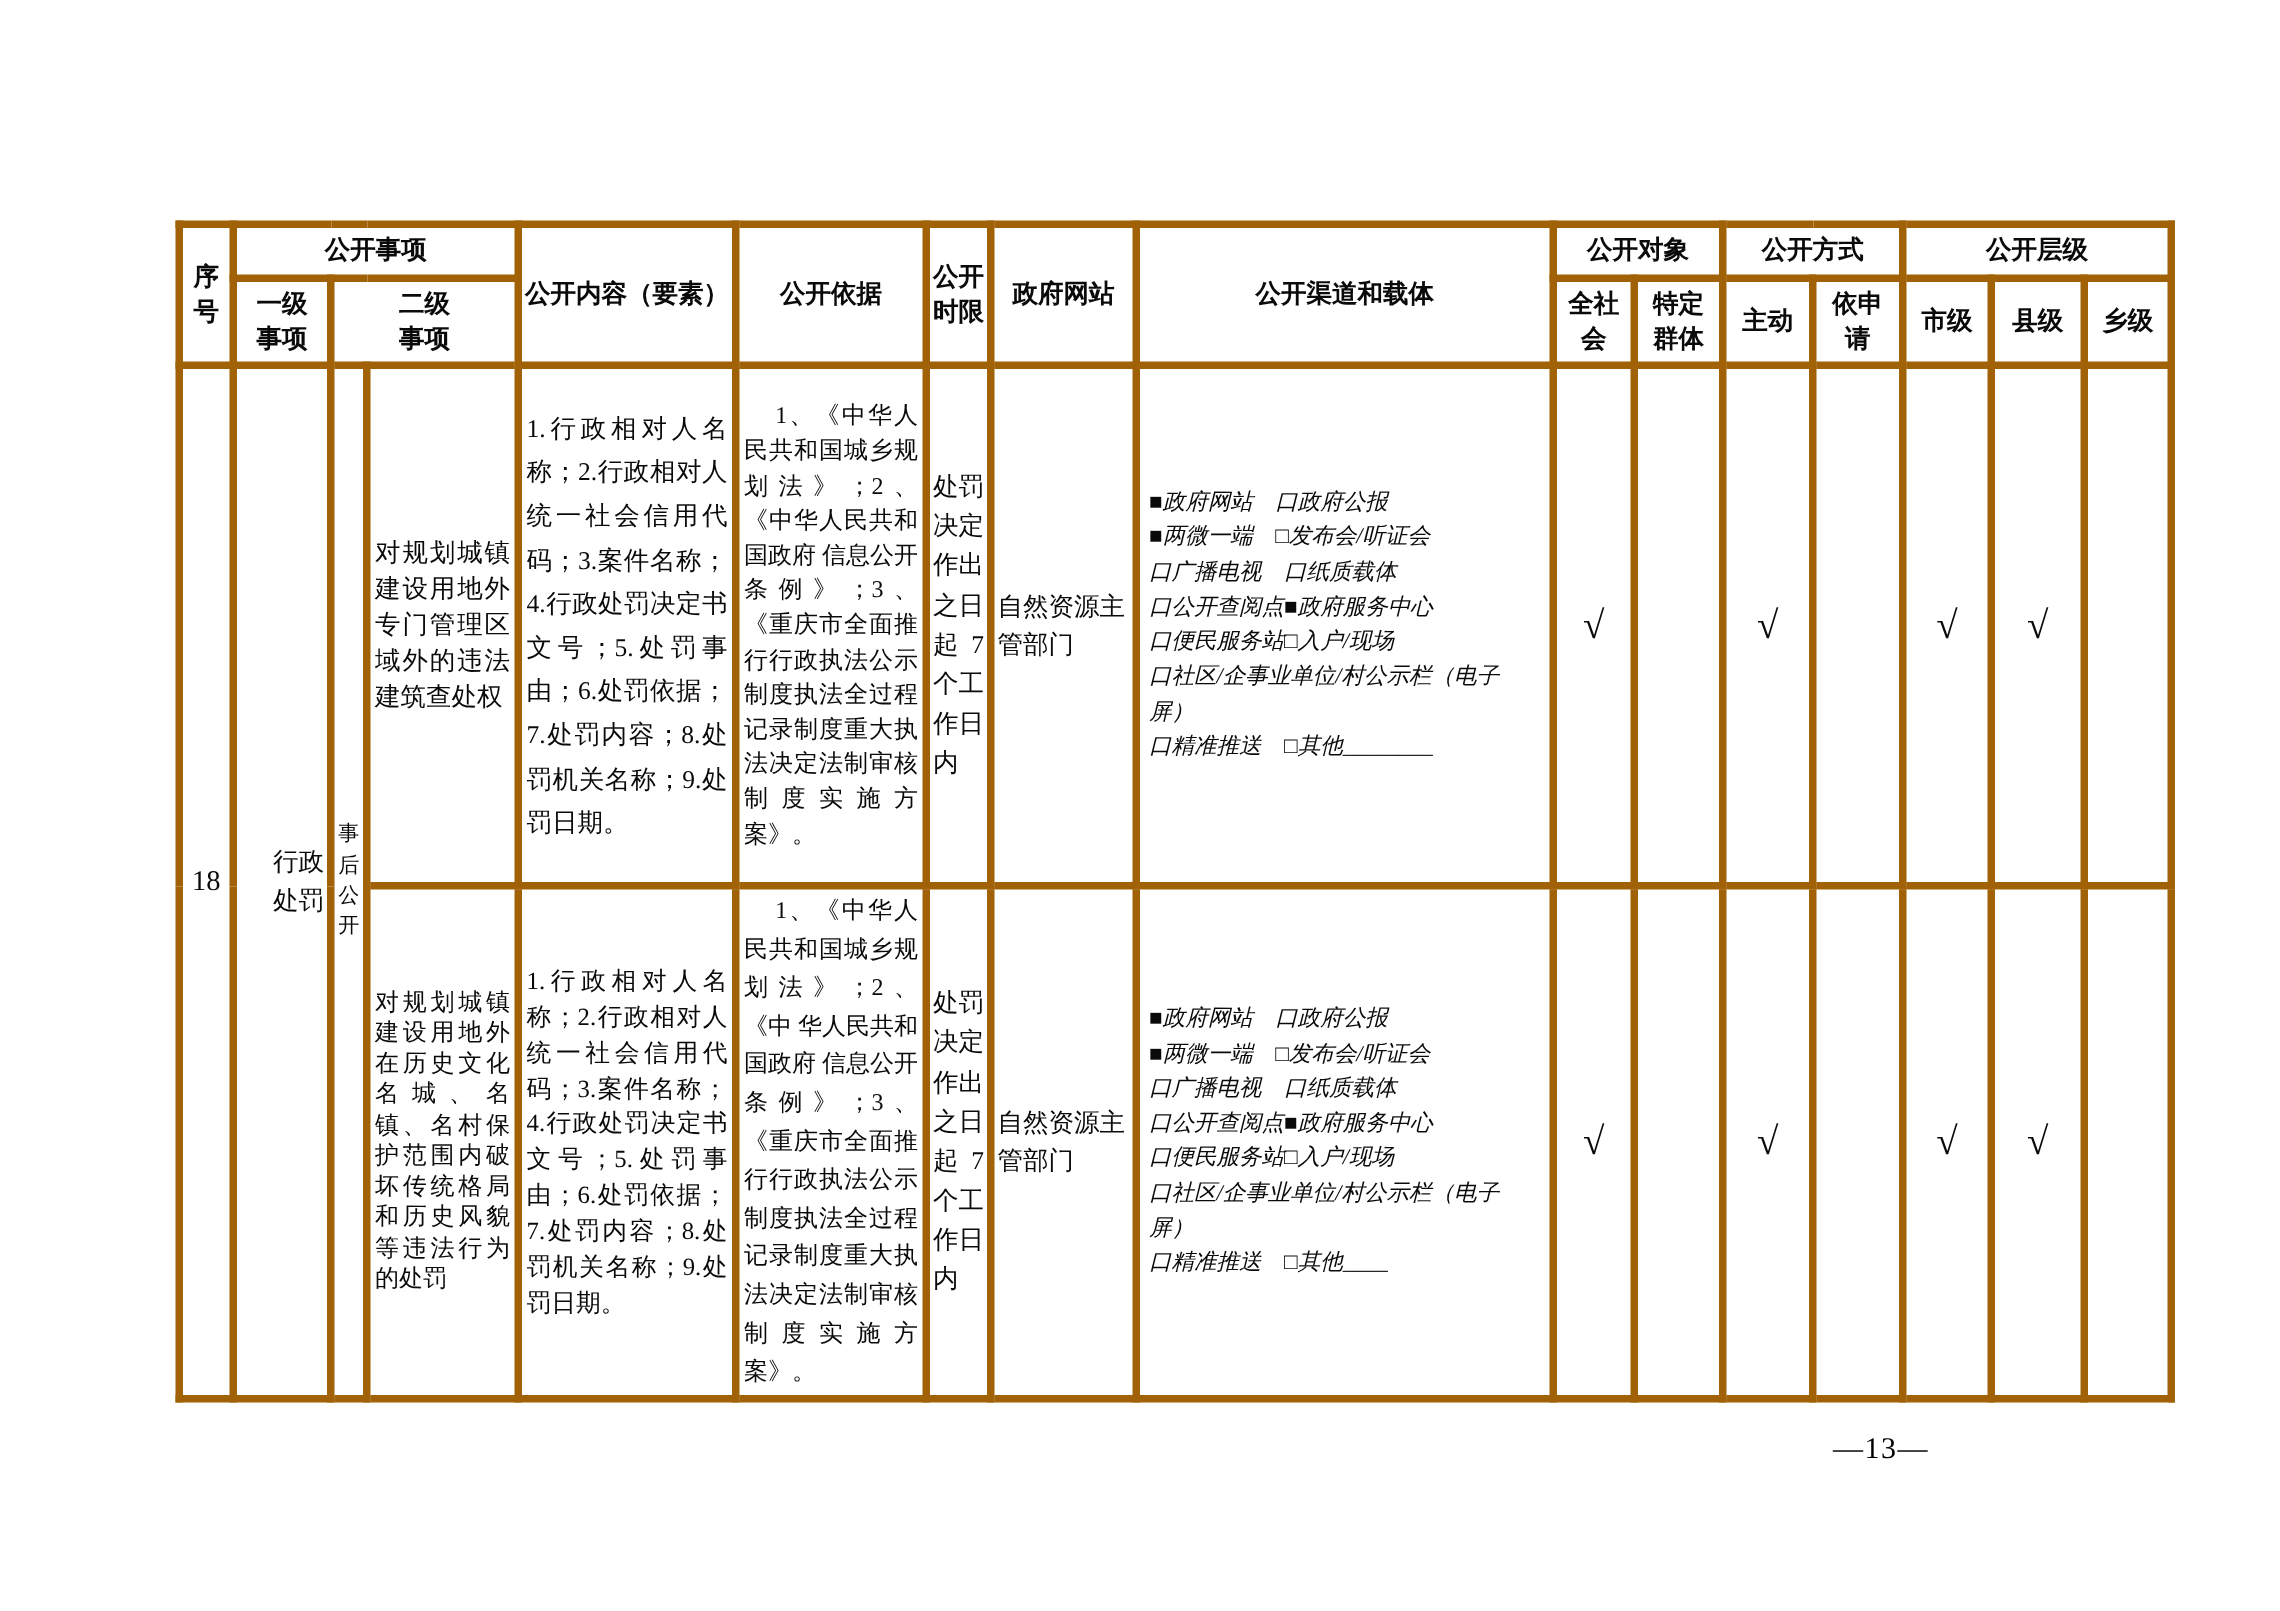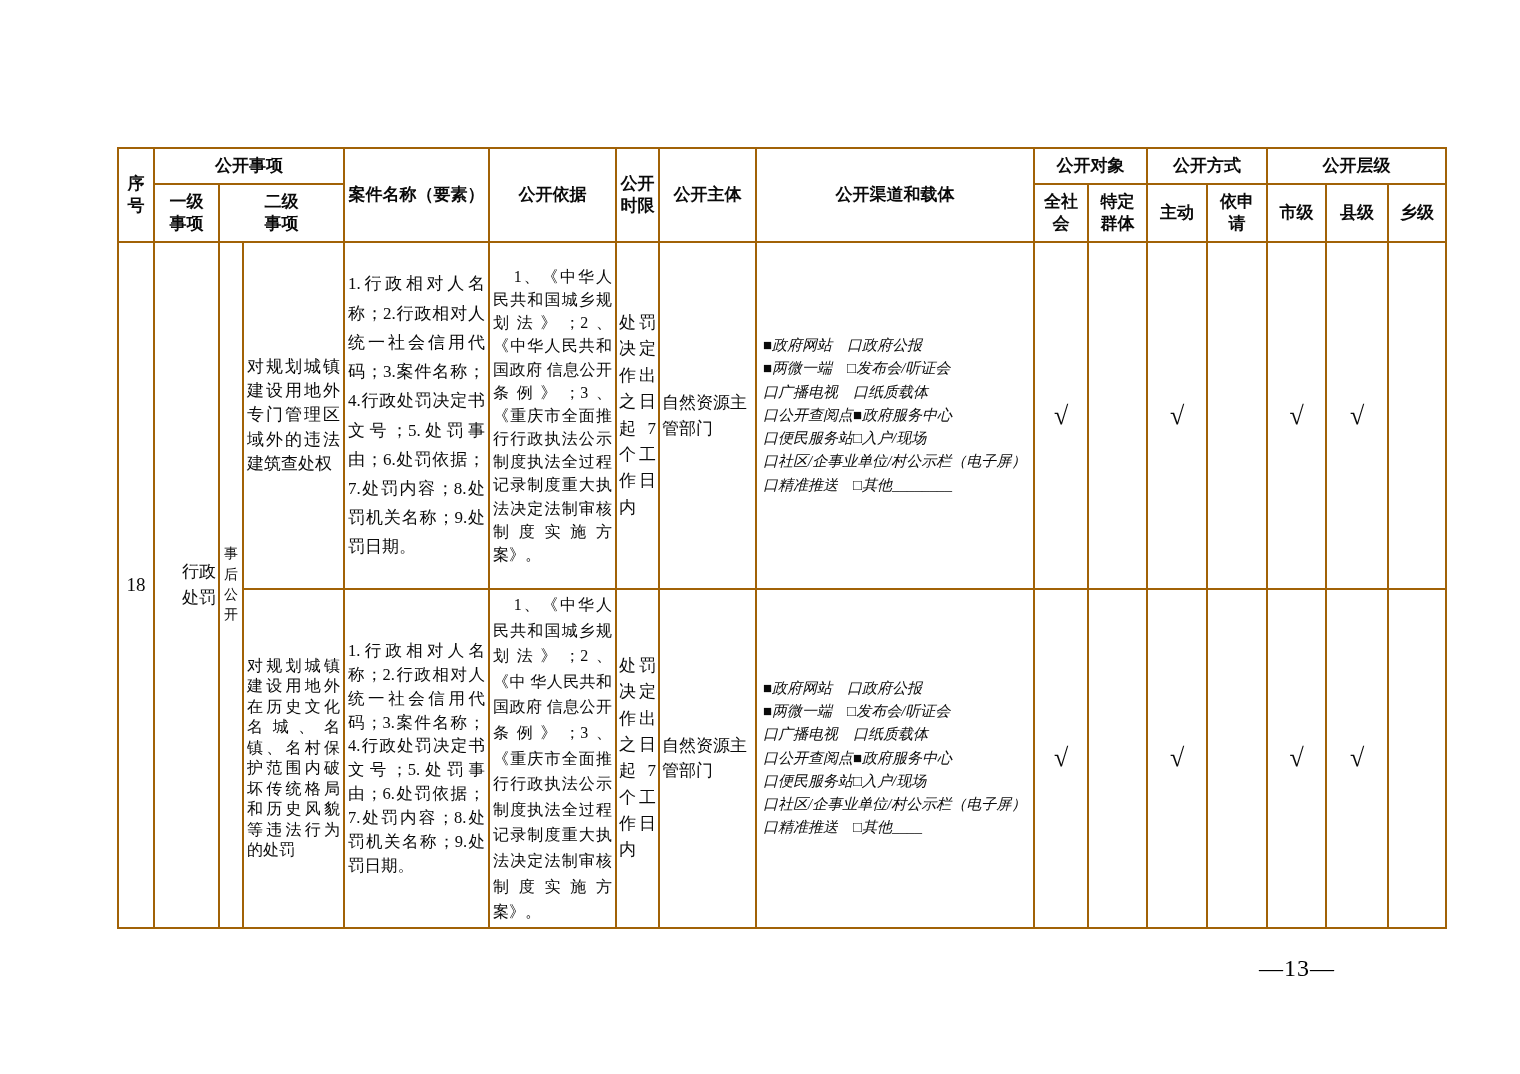--- a/index.html
+++ b/index.html
@@ -12,21 +12,21 @@
     overflow:hidden;
   }
   .page { position:absolute; inset:0; background:#fff; }
 
   table.main {
     position:absolute; left:117px; top:147px;
     width:1329px;
     border-collapse:collapse; table-layout:fixed;
   }
   th, td {
-    border:2px solid #a16207;
+    border:5px solid #a16207;
     vertical-align:middle;
     padding:2px;
   }
   th {
     font-weight:bold;
     font-size:17px;
     text-align:center;
     line-height:1.3;
   }
   tr.hA { height:36px; }
@@ -64,22 +64,22 @@
   .c-limit div { font-size:17px; line-height:1.55; }
 
   .c-subject { text-align:left; font-size:17px; line-height:1.5; }
 
   .c-channels { padding:4px 6px; vertical-align:middle;font-style:italic; }
   .c-channels div { font-size:15px; line-height:1.55; }
 
   td.mark { text-align:center; font-size:26px; font-weight:normal; padding:0; }
 
   .pageno {
-    position:absolute; left:1259px; top:955px;
-    font-size:24px; color:#000;
+    position:absolute; left:1222px; top:955px;
+    font-size:20px; color:#000;
     letter-spacing:1px;
   }
 </style>
 </head>
 <body>
 
 <div class="page">
 
   <table class="main">
     <colgroup>
@@ -98,25 +98,25 @@
       <col style="width:60px">
         <col style="width:59px">
         <col style="width:62px">
       <col style="width:58px">
     </colgroup>
     <tbody>
       <tr class="hA">
         <th rowspan="2" class="prewrap">序
 号</th>
         <th colspan="3">公开事项</th>
-        <th rowspan="2">案件名称（要素）</th>
+        <th rowspan="2">公开内容（要素）</th>
         <th rowspan="2">公开依据</th>
         <th rowspan="2" class="prewrap">公开
 时限</th>
-        <th rowspan="2">公开主体</th>
+        <th rowspan="2">政府网站</th>
         <th rowspan="2">公开渠道和载体</th>
         <th colspan="2">公开对象</th>
         <th colspan="2">公开方式</th>
         <th colspan="3">公开层级</th>
       </tr>
       <tr class="hB">
         <th class="prewrap">一级
 事项</th>
         <th colspan="2" class="prewrap">二级
 事项</th>

